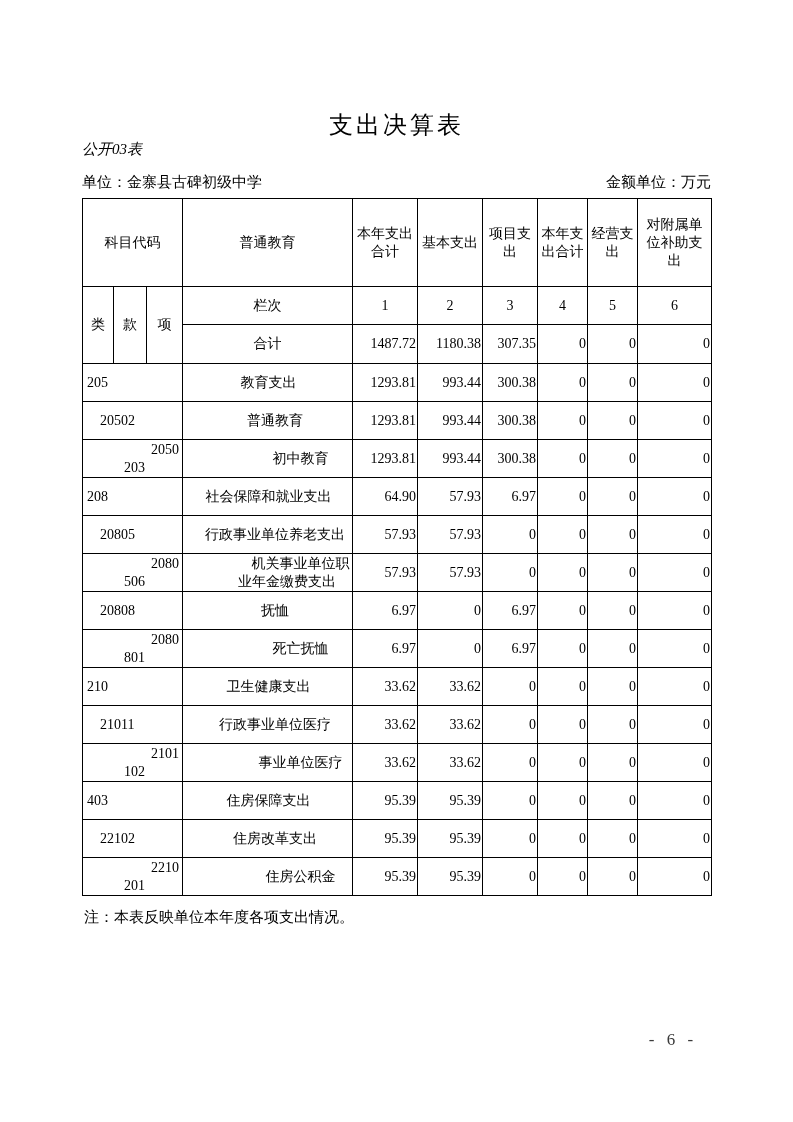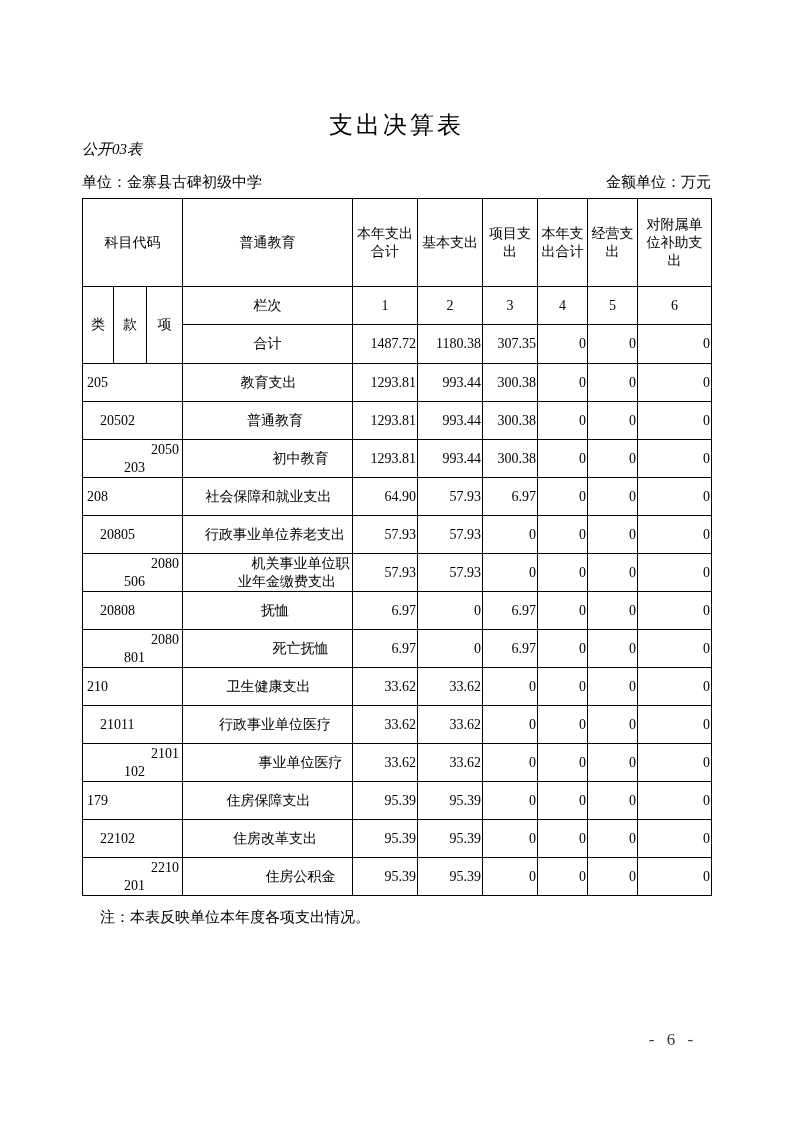--- a/index.html
+++ b/index.html
@@ -58,21 +58,21 @@
   .num { text-align:right; padding-right:1px; }
   .bold { font-weight:normal; }
   .name-cell { text-align:center; line-height:18px; }
   .code-cell { text-align:left; line-height:18px; }
   .lv1 { text-indent:2px; }
   .lv2 { text-indent:15px; }
   .lv3 { text-indent:27px;padding-left:41px; }
   .note-line {
     margin-top:12px;
     font-size:15px;
-    margin-left:18px;
+    margin-left:2px;
   }
   .page-number {
     position:absolute;
     top:1030px;
     left:633px;
     width:80px;
     text-align:center;
     font-size:17px;
     color:#3a3a3a;
     letter-spacing:4px;
@@ -244,21 +244,21 @@
     <td colspan="3" class="code-cell lv3">2101102</td>
     <td class="name-cell lv3">事业单位医疗</td>
     <td class="num">33.62</td>
     <td class="num">33.62</td>
     <td class="num">0</td>
     <td class="num">0</td>
     <td class="num">0</td>
     <td class="num">0</td>
   </tr>
           <tr class="r-data">
-    <td colspan="3" class="code-cell lv1">179</td>
+    <td colspan="3" class="code-cell lv1">403</td>
     <td class="name-cell lv1">住房保障支出</td>
     <td class="num">95.39</td>
     <td class="num">95.39</td>
     <td class="num">0</td>
     <td class="num">0</td>
     <td class="num">0</td>
     <td class="num">0</td>
   </tr>
           <tr class="r-data">
     <td colspan="3" class="code-cell lv2">22102</td>

